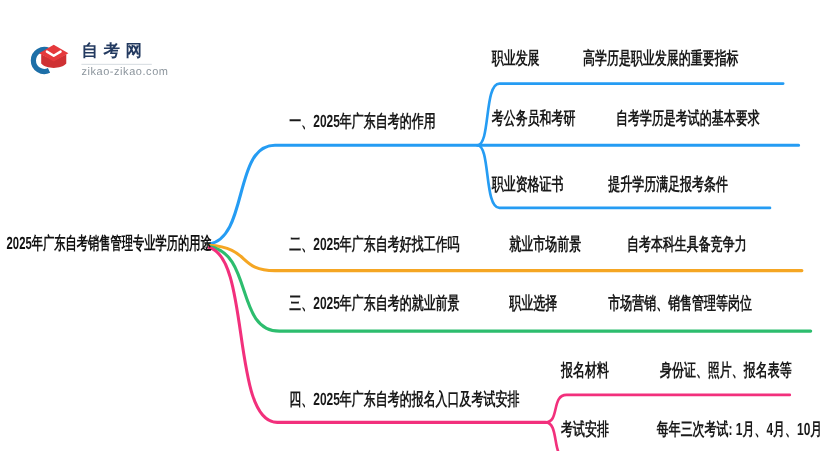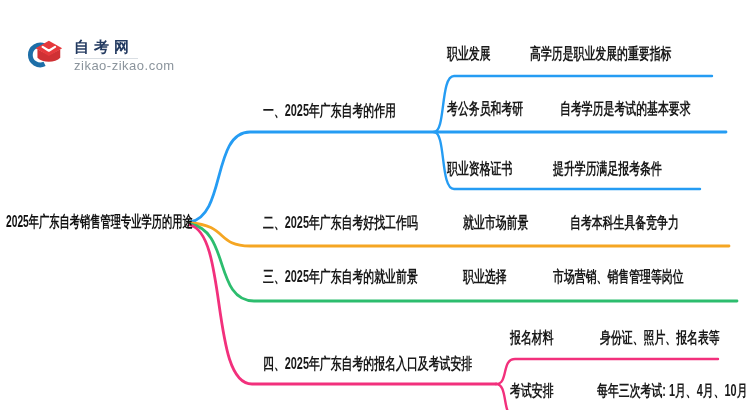--- a/index.html
+++ b/index.html
@@ -8,21 +8,21 @@
   #wires{position:absolute;left:0;top:0;width:750px;height:410px;}
   .lbl{position:absolute;white-space:nowrap;font-size:16px;line-height:22px;font-weight:700;
        color:#1a1a1a;transform:scaleX(0.68);transform-origin:0 50%;letter-spacing:0;}
   .root-lbl{transform:scaleX(0.64);font-size:16px;color:#111;}
   
   .logo{position:absolute;left:27px;top:16px;display:flex;align-items:center;cursor:pointer;}
   .logo-icon{width:38px;height:38px;display:block;}
   .logo-text{margin-left:9px;}
   .logo-name{font-size:15px;font-weight:700;letter-spacing:5px;color:#233a60;line-height:18px;}
   .logo-divider{height:1px;background:#d9dee3;margin:2px 0 2px 0;width:64px;}
-  .logo-url{font-size:13px;color:#8b949c;letter-spacing:0.5px;line-height:10px;}
+  .logo-url{font-size:10px;color:#8b949c;letter-spacing:0.5px;line-height:10px;}
 </style>
 </head>
 <body>
 
 <div id="stage">
 
   <svg id="wires" viewBox="0 0 750 410">
     <g fill="none" stroke-linecap="round">
 
       <path stroke-width="2.8" d="M190,203 C226,197 212,113 250,113 H726" stroke="#259cf3"></path>

